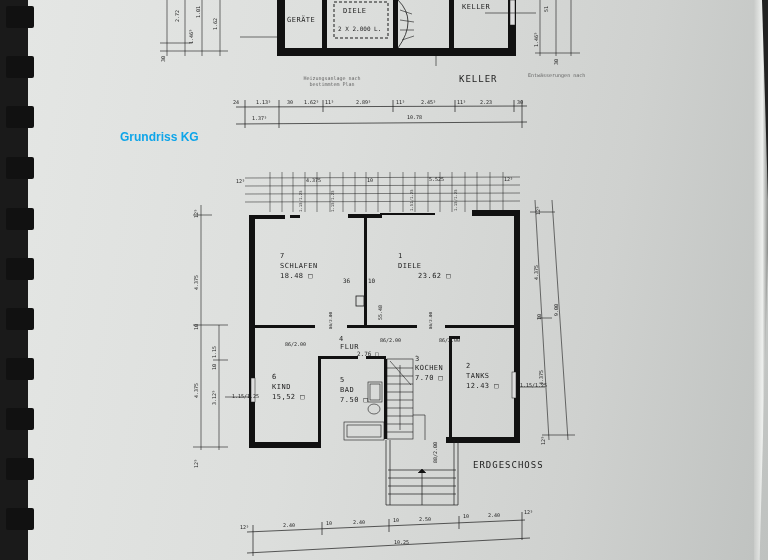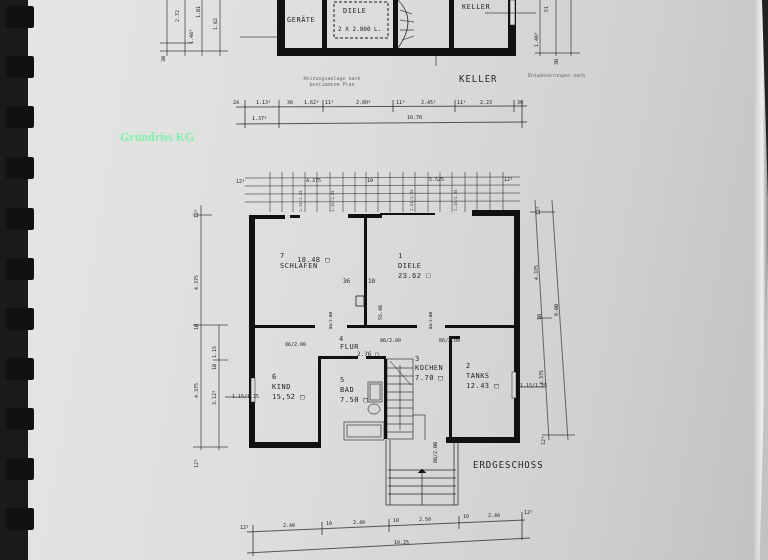--- a/index.html
+++ b/index.html
@@ -5,21 +5,21 @@
   html,body{margin:0;padding:0;}
   body{width:768px;height:560px;overflow:hidden;background:#1a1a1a;position:relative;font-family:"Liberation Sans",sans-serif;}
   .page{position:absolute;left:28px;top:0;width:740px;height:560px;background:linear-gradient(100deg,#e4e6e4 0%,#dcdedc 40%,#cfd1cf 75%,#bfc2c0 100%);}
   .edge{position:absolute;right:0;top:0;width:14px;height:560px;background:linear-gradient(90deg,#c9cbc9,#eef0ee 60%,#8a8c8a);clip-path:polygon(0 0,100% 0,100% 45%,40% 100%,0 100%);}
   .darkcorner{position:absolute;right:0;top:0;width:10px;height:200px;background:#222;clip-path:polygon(40% 0,100% 0,100% 100%,100% 100%);}
   .binder{position:absolute;left:0;top:0;width:30px;height:560px;}
   .ring{position:absolute;left:6px;width:28px;height:22px;background:#111;border-radius:2px;}
   .plan{position:absolute;left:0;top:0;width:768px;height:560px;}
   .t{position:absolute;font-family:"DejaVu Sans Mono","Liberation Mono",monospace;color:#222;white-space:nowrap;}
   .lbl{font-size:7px;letter-spacing:0.5px;}
-  .title{position:absolute;font-family:Liberation Serif, serif;font-weight:bold;font-size:12px;color:#86efac;}
+  .title{position:absolute;font-family:Liberation Sans, sans-serif;font-weight:bold;font-size:12px;color:#0ea5e9;}
   .faint{color:#666;}
   .vert{transform-origin:left top;transform:rotate(-90deg);}
 </style>
 </head>
 <body>
 
 <div class="page">
   <div class="edge"></div>
 </div>
 <div class="darkcorner"></div>
@@ -251,25 +251,25 @@
 <div class="t" style="left:367px;top:177px;font-size:5px;">10</div>
 <div class="t" style="left:429px;top:176px;font-size:5px;">5.525</div>
 <div class="t" style="left:504px;top:176px;font-size:5px;">12⁵</div>
 <div class="t vert" style="left:298px;top:212px;font-size:4px;">1.15/1.25</div>
 <div class="t vert" style="left:330px;top:212px;font-size:4px;">1.15/1.25</div>
 <div class="t vert" style="left:409px;top:211px;font-size:4px;">1.51/1.25</div>
 <div class="t vert" style="left:453px;top:211px;font-size:4px;">1.15/1.25</div>
 
 <div class="t lbl" style="left:280px;top:252px;">7</div>
 <div class="t lbl" style="left:280px;top:262px;">SCHLAFEN</div>
-<div class="t lbl" style="left:280px;top:256px;margin-left:17px;">18.48 □</div>
+<div class="t lbl" style="left:280px;top:272px;">18.48 □</div>
 
 <div class="t lbl" style="left:398px;top:252px;">1</div>
 <div class="t lbl" style="left:398px;top:262px;">DIELE</div>
-<div class="t lbl" style="left:398px;top:272px;font-family:Liberation Mono, monospace;">23.62 □</div>
+<div class="t lbl" style="left:418px;top:272px;">23.62 □</div>
 
 <div class="t lbl" style="left:272px;top:373px;">6</div>
 <div class="t lbl" style="left:272px;top:383px;">KIND</div>
 <div class="t lbl" style="left:272px;top:393px;">15,52 □</div>
 
 <div class="t lbl" style="left:339px;top:335px;">4</div>
 <div class="t lbl" style="left:340px;top:343px;">FLUR</div>
 <div class="t" style="left:357px;top:350px;font-size:6px;">2.76 □</div>
 
 <div class="t lbl" style="left:340px;top:376px;">5</div>

